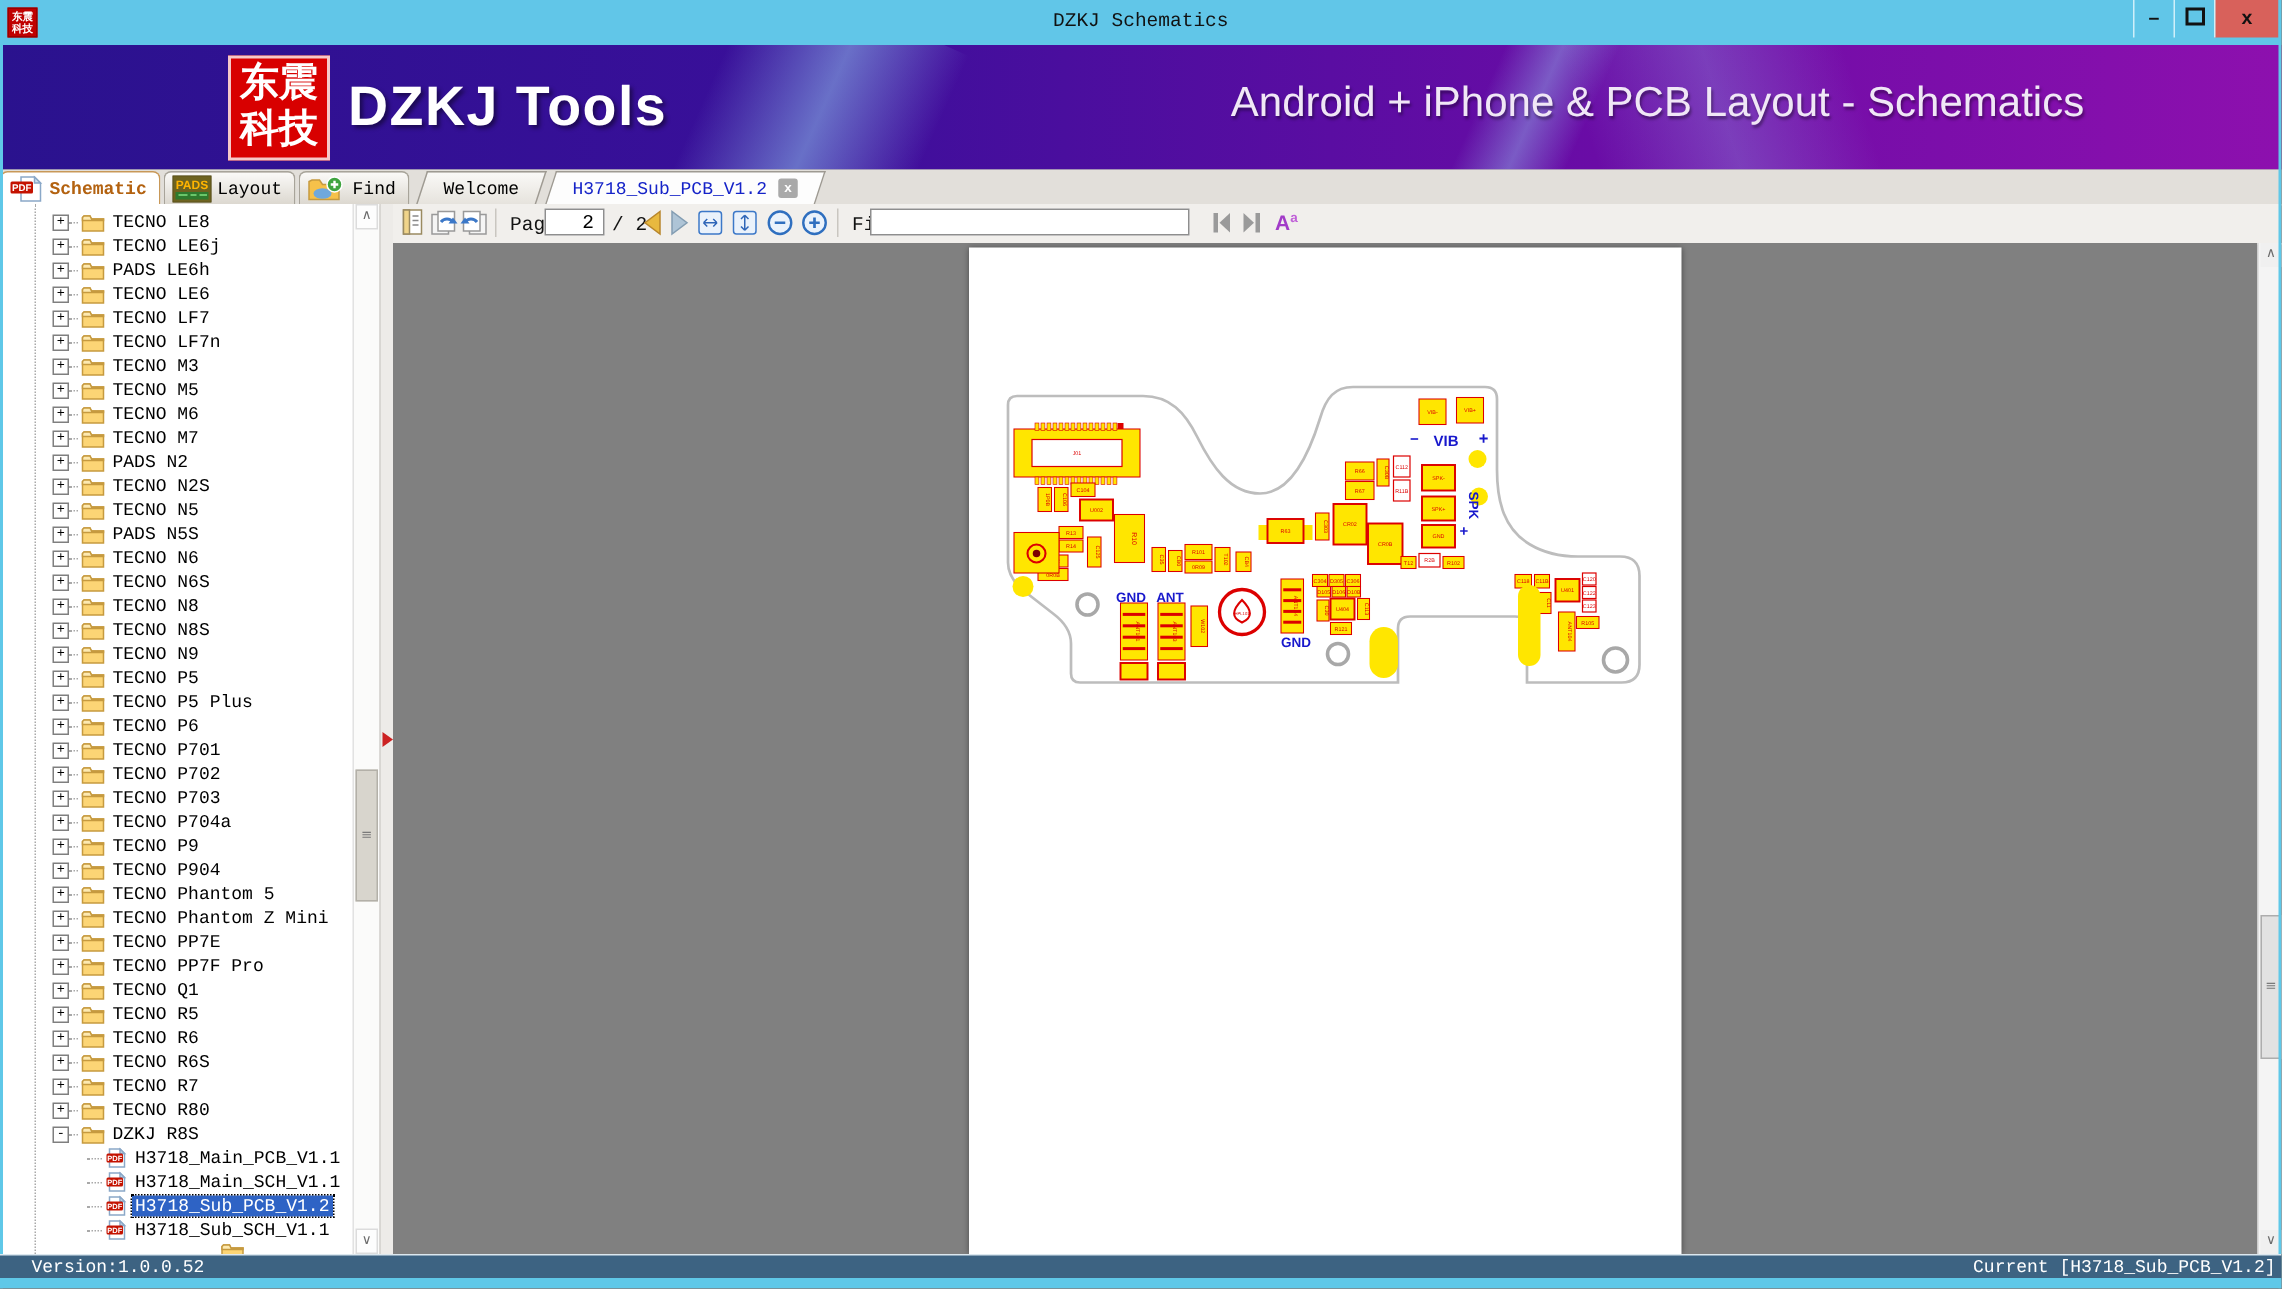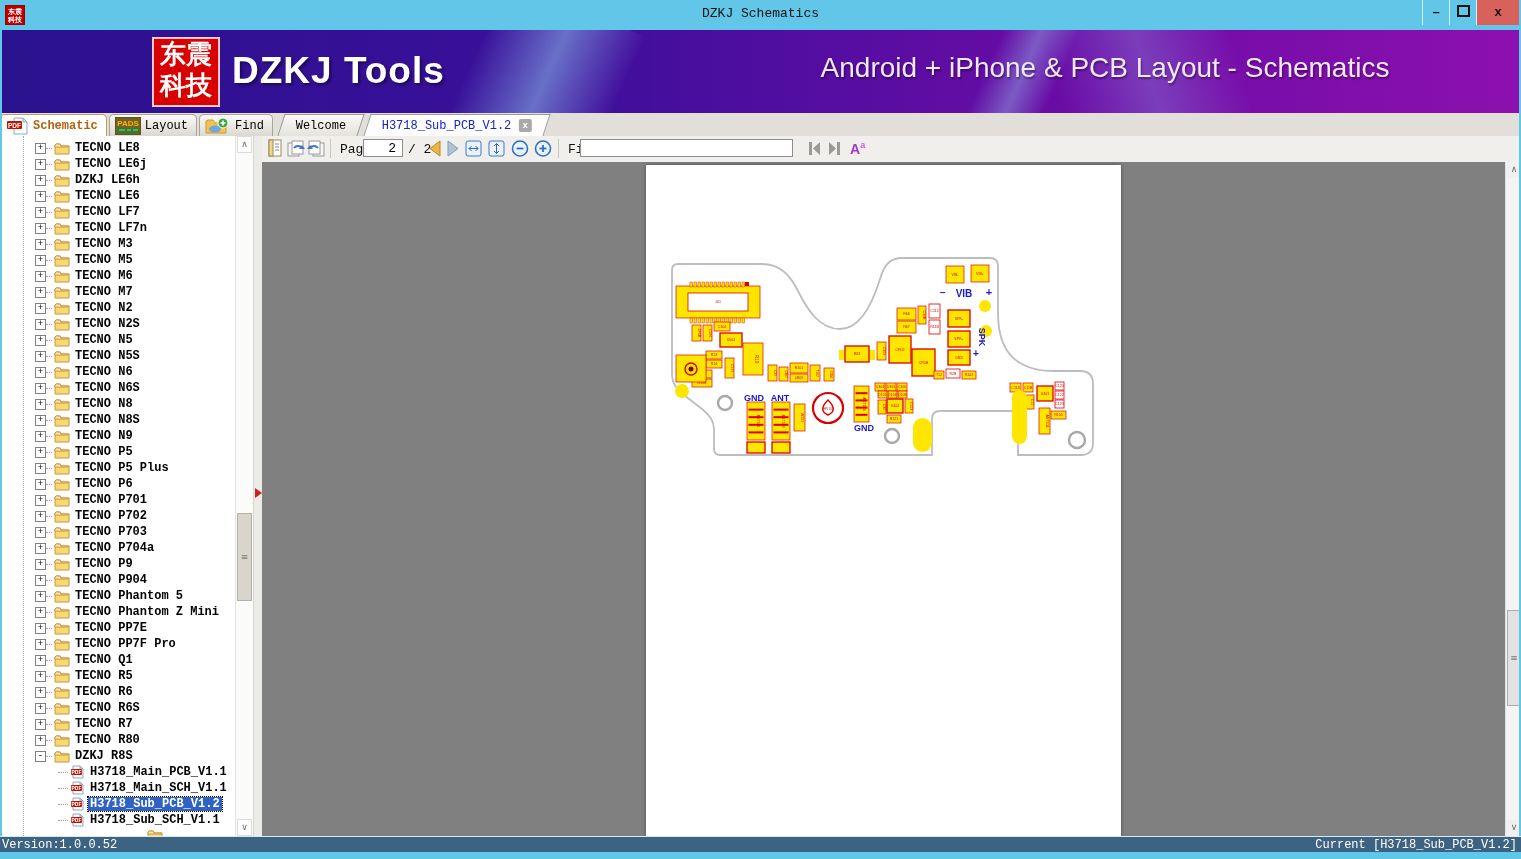--- a/index.html
+++ b/index.html
@@ -44,21 +44,21 @@
   
   #main{position:absolute;left:0;top:136px;width:1521px;height:700px;}
   #tree-panel{position:absolute;left:2px;top:0;width:251px;height:700px;background:#fff;overflow:hidden;}
   #tree-guide{position:absolute;left:21px;top:0;height:700px;border-left:1px dotted #A9A9A9;}
   #tree-list{position:absolute;left:0;top:4px;width:234px;}
   .trow{height:16px;display:flex;align-items:center;white-space:nowrap;font:12px "Liberation Mono",monospace;color:#000;}
   .expbox{width:9px;height:9px;border:1px solid #7F7F7F;background:#fff;box-sizing:content-box;flex:none;
           font:9px/9px "Liberation Mono",monospace;text-align:center;margin-left:33px;}
   .conn{width:6px;border-bottom:1px dotted #A9A9A9;height:1px;flex:none;}
   .conn2{width:10px;border-bottom:1px dotted #A9A9A9;height:1px;flex:none;margin-left:56px;}
-  .flabel{padding:0 2px;font-weight:bold;}
+  .flabel{padding:0 2px;}
   .trow.sel .flabel{background:#2E63C5;color:#fff;outline:1px dotted #000;}
   .ficon,.pdficon{flex:none;margin:0 3px 0 2px;}
   
   #tree-scroll{position:absolute;right:0;top:0;width:17px;height:700px;background:#FBFBFA;border-left:1px solid #E2E2E2;}
   .sc-arrow{position:absolute;left:1px;width:15px;height:17px;background:#FDFDFD;border:1px solid #DCDCDC;box-sizing:border-box;
             color:#6A6A6A;font:9px/15px "DejaVu Sans",sans-serif;text-align:center;}
   #tree-thumb{position:absolute;left:1px;top:377px;width:15px;height:88px;background:#D8D5CD;border:1px solid #B3B0A8;box-sizing:border-box;
               color:#7A7A7A;font:9px/86px "DejaVu Sans",sans-serif;text-align:center;}
   
   #splitter{position:absolute;left:253px;top:0;width:9px;height:700px;background:#EDEBE8;border-left:1px solid #D8D6D2;}
@@ -75,21 +75,21 @@
               font:13px "Liberation Mono",monospace;padding:0 4px;box-sizing:border-box;}
   #canvas{position:absolute;left:0;top:26px;width:1243px;height:674px;background:#808080;overflow:hidden;}
   #page{position:absolute;left:384px;top:3px;width:475px;height:671px;background:#fff;box-shadow:0 0 4px rgba(0,0,0,.4);}
   
   #doc-scroll{position:absolute;right:0;top:26px;width:16px;height:674px;background:#F4F4F4;border-left:1px solid #E0E0E0;box-sizing:border-box;}
   #doc-thumb{position:absolute;left:1px;top:448px;width:14px;height:96px;background:#E2E2E2;border:1px solid #ADADAD;box-sizing:border-box;
              color:#7A7A7A;font:9px/94px "DejaVu Sans",sans-serif;text-align:center;}
   .dsc-arrow{position:absolute;left:1px;width:14px;height:16px;color:#6A6A6A;font:9px/15px "DejaVu Sans",sans-serif;text-align:center;background:#F0F0F0;}
   
   #statusbar{position:absolute;left:0;top:836px;width:1521px;height:16px;background:#3D6382;border-top:1px solid #DCE8EF;z-index:51;}
-  #status-left{position:absolute;left:2px;top:1px;color:#fff;font:12px "Liberation Mono",monospace;}
+  #status-left{position:absolute;left:21px;top:1px;color:#fff;font:12px "Liberation Mono",monospace;}
   #status-right{position:absolute;right:4px;top:1px;color:#fff;font:12px "Liberation Mono",monospace;}
   #bottom-strip{position:absolute;left:0;top:852px;width:1521px;height:7px;background:#5FC8E8;z-index:51;}
   .partial-folder{position:absolute;left:143px;top:692px;}
 </style>
 </head>
 <body>
 
 <div id="titlebar">
   <div id="app-icon"><span>东震</span><br><span>科技</span></div>
   <div id="title-text">DZKJ Schematics</div>
@@ -166,21 +166,21 @@
           </svg>
           <span class="flabel">TECNO LE6j</span>
         </div>
         <div class="trow">
           <span class="expbox">+</span>
           <span class="conn"></span>
           <svg class="ficon" width="16" height="13">
             <path d="M1 3 L1 12 L15 12 L15 4 L7 4 L6 2 L2 2 Z" fill="#FCD575" stroke="#C69A3F"></path>
             <path d="M1 5 L15 5 L15 4 L7 4 L6 2 L2 2 L1 3 Z" fill="#FDE9B0" stroke="#C69A3F"></path>
           </svg>
-          <span class="flabel">DZKJ LE6h</span>
+          <span class="flabel">PADS LE6h</span>
         </div>
         <div class="trow">
           <span class="expbox">+</span>
           <span class="conn"></span>
           <svg class="ficon" width="16" height="13">
             <path d="M1 3 L1 12 L15 12 L15 4 L7 4 L6 2 L2 2 Z" fill="#FCD575" stroke="#C69A3F"></path>
             <path d="M1 5 L15 5 L15 4 L7 4 L6 2 L2 2 L1 3 Z" fill="#FDE9B0" stroke="#C69A3F"></path>
           </svg>
           <span class="flabel">TECNO LE6</span>
         </div>
@@ -238,21 +238,21 @@
           </svg>
           <span class="flabel">TECNO M7</span>
         </div>
         <div class="trow">
           <span class="expbox">+</span>
           <span class="conn"></span>
           <svg class="ficon" width="16" height="13">
             <path d="M1 3 L1 12 L15 12 L15 4 L7 4 L6 2 L2 2 Z" fill="#FCD575" stroke="#C69A3F"></path>
             <path d="M1 5 L15 5 L15 4 L7 4 L6 2 L2 2 L1 3 Z" fill="#FDE9B0" stroke="#C69A3F"></path>
           </svg>
-          <span class="flabel">TECNO N2</span>
+          <span class="flabel">PADS N2</span>
         </div>
         <div class="trow">
           <span class="expbox">+</span>
           <span class="conn"></span>
           <svg class="ficon" width="16" height="13">
             <path d="M1 3 L1 12 L15 12 L15 4 L7 4 L6 2 L2 2 Z" fill="#FCD575" stroke="#C69A3F"></path>
             <path d="M1 5 L15 5 L15 4 L7 4 L6 2 L2 2 L1 3 Z" fill="#FDE9B0" stroke="#C69A3F"></path>
           </svg>
           <span class="flabel">TECNO N2S</span>
         </div>
@@ -265,21 +265,21 @@
           </svg>
           <span class="flabel">TECNO N5</span>
         </div>
         <div class="trow">
           <span class="expbox">+</span>
           <span class="conn"></span>
           <svg class="ficon" width="16" height="13">
             <path d="M1 3 L1 12 L15 12 L15 4 L7 4 L6 2 L2 2 Z" fill="#FCD575" stroke="#C69A3F"></path>
             <path d="M1 5 L15 5 L15 4 L7 4 L6 2 L2 2 L1 3 Z" fill="#FDE9B0" stroke="#C69A3F"></path>
           </svg>
-          <span class="flabel">TECNO N5S</span>
+          <span class="flabel">PADS N5S</span>
         </div>
         <div class="trow">
           <span class="expbox">+</span>
           <span class="conn"></span>
           <svg class="ficon" width="16" height="13">
             <path d="M1 3 L1 12 L15 12 L15 4 L7 4 L6 2 L2 2 Z" fill="#FCD575" stroke="#C69A3F"></path>
             <path d="M1 5 L15 5 L15 4 L7 4 L6 2 L2 2 L1 3 Z" fill="#FDE9B0" stroke="#C69A3F"></path>
           </svg>
           <span class="flabel">TECNO N6</span>
         </div>

